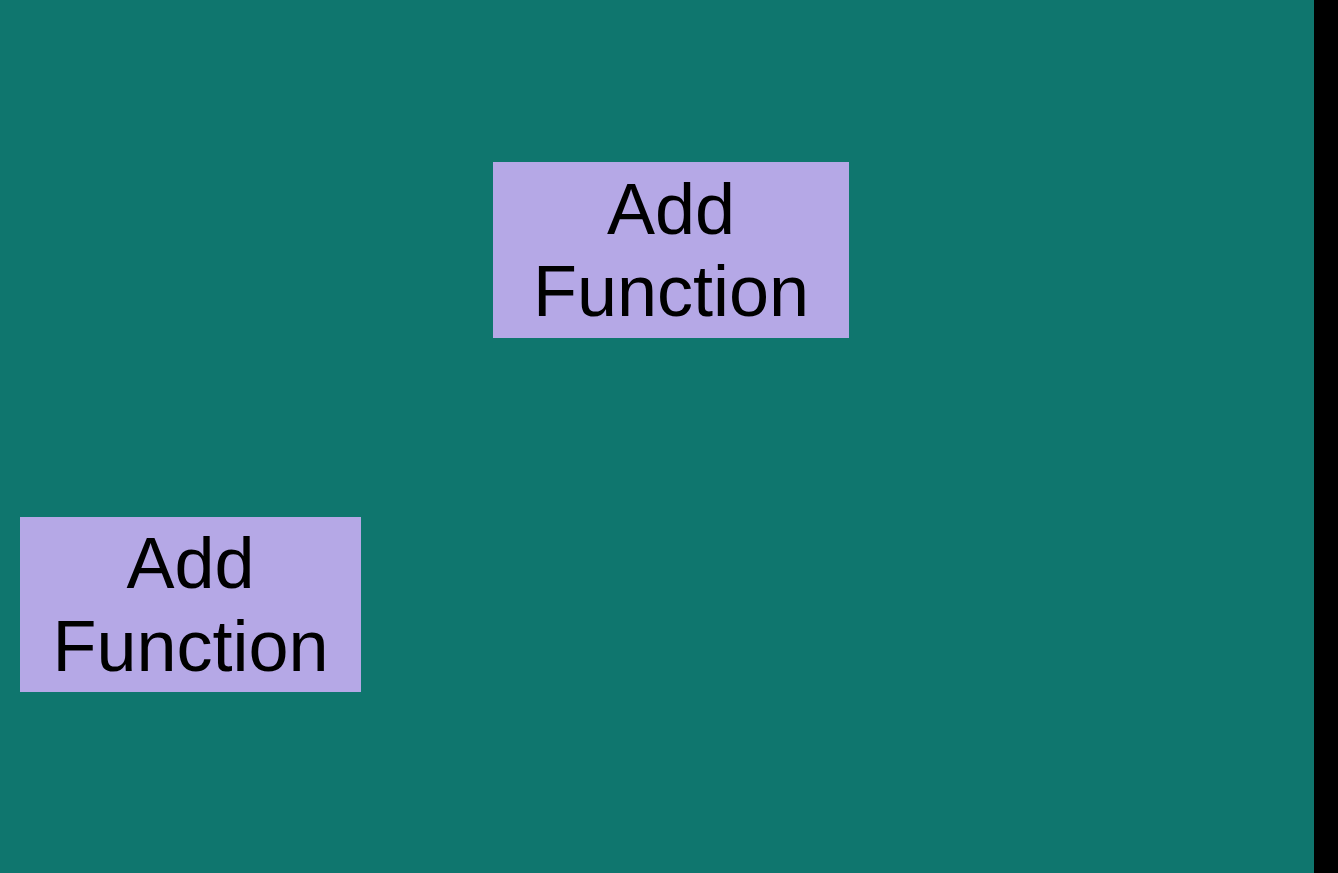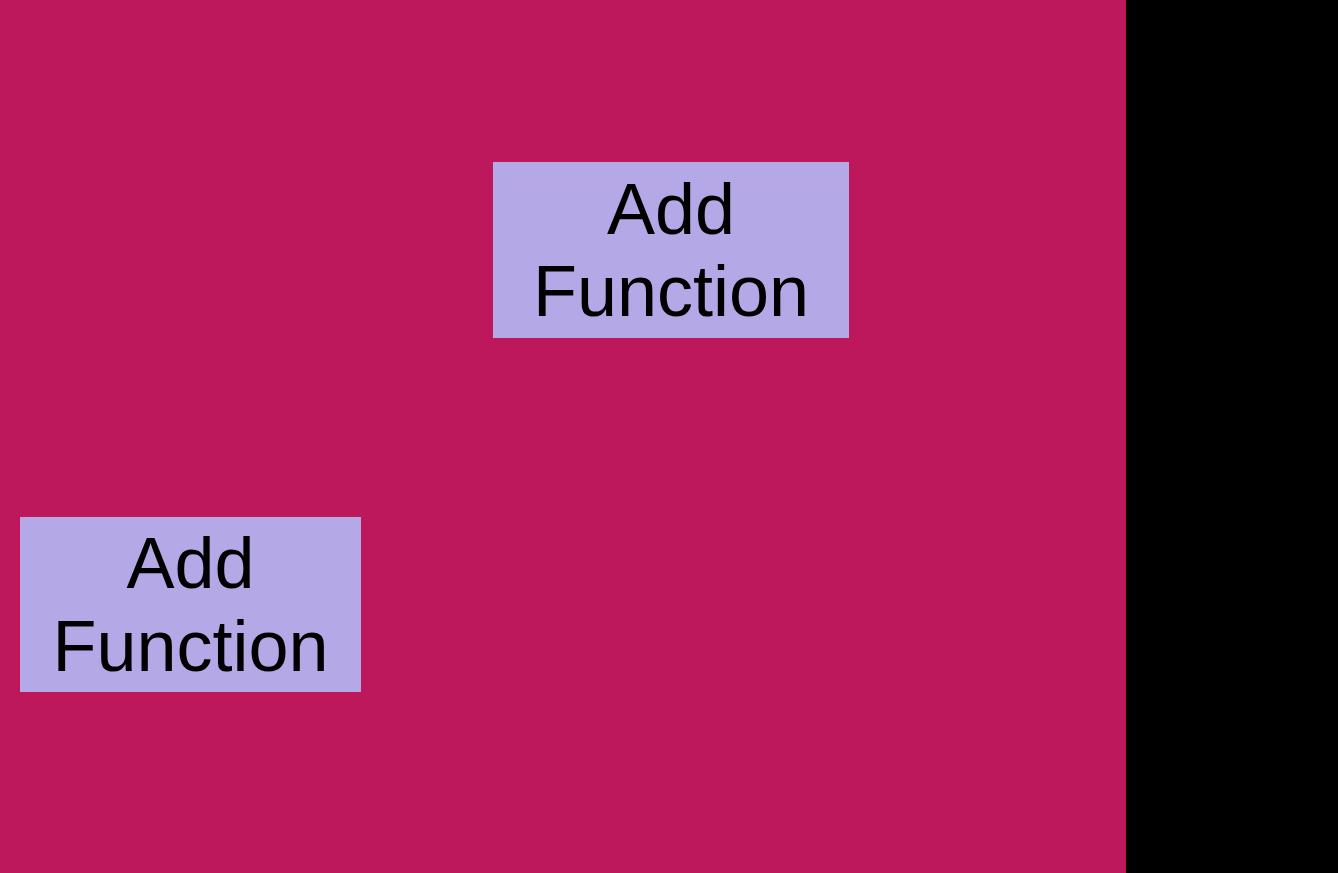--- a/index.html
+++ b/index.html
@@ -2,23 +2,23 @@
 <html><head>
 <meta charset="utf-8">
 <style>
   html, body {
     margin: 0;
     padding: 0;
     background: #000000;
   }
   #canvas {
     position: relative;
-    width: 1126px;
+    width: 1314px;
     height: 873px;
-    background: #be185d;
+    background: #0f766e;
     overflow: hidden;
     font-family: "Liberation Sans", sans-serif;
   }
   .node-box {
     position: absolute;
     box-sizing: border-box;
     background: #b5a8e6;
     color: #000000;
     display: flex;
     align-items: center;

